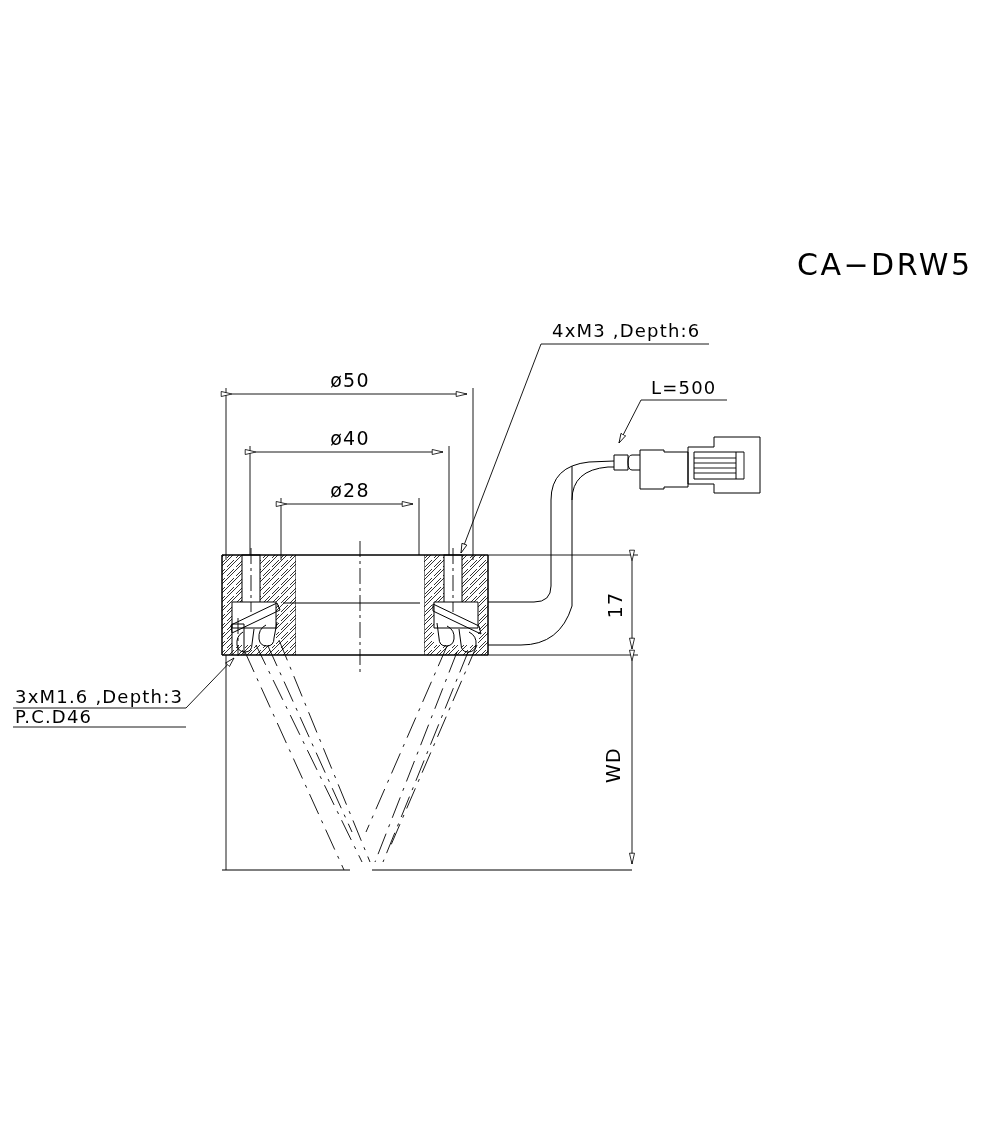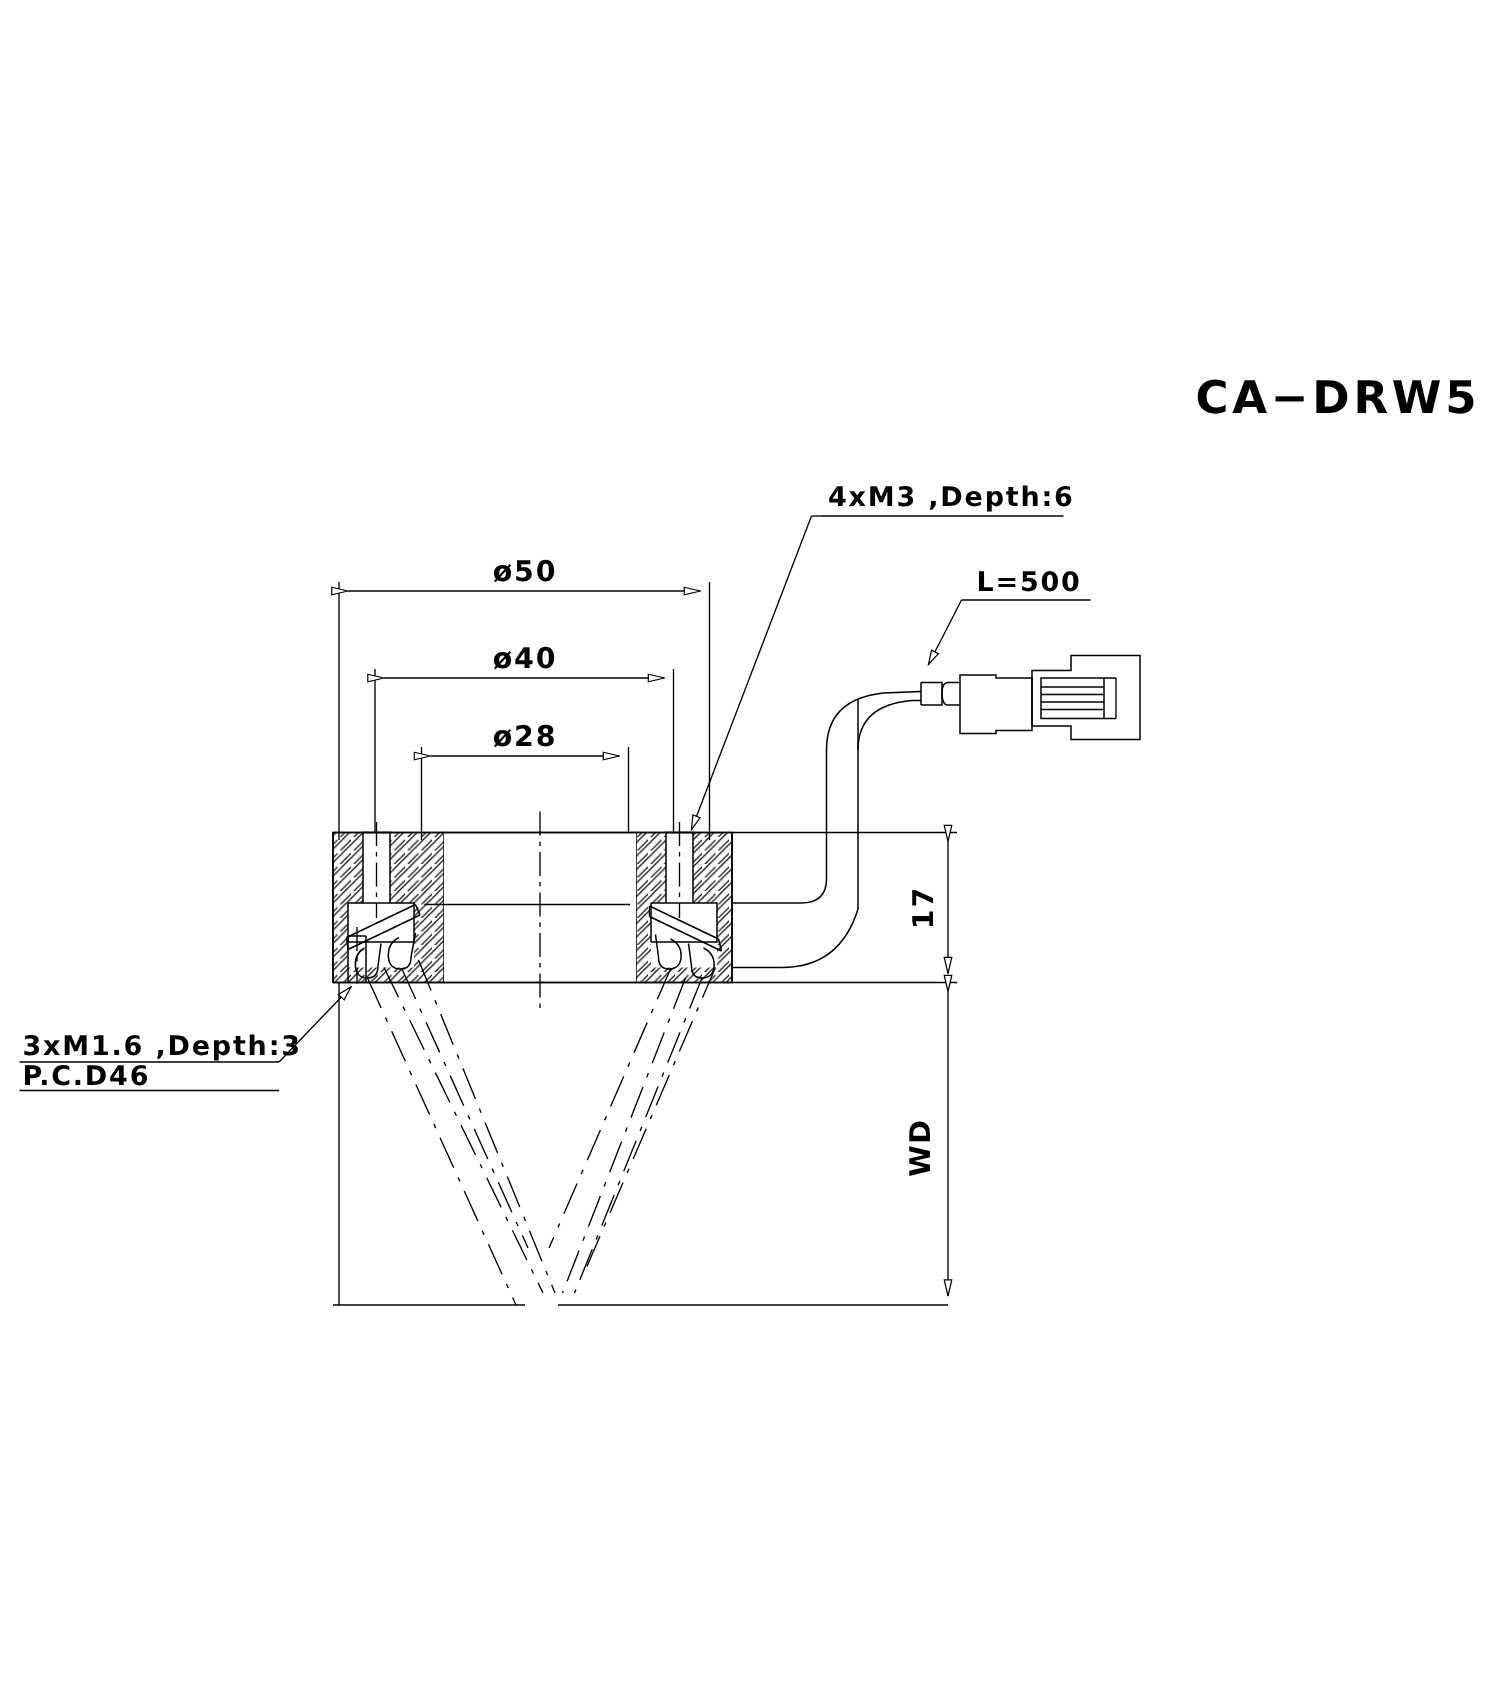--- a/index.html
+++ b/index.html
@@ -13,21 +13,20 @@
     position: relative;
     font-family: "DejaVu Sans", sans-serif;
     overflow: hidden;
   }
   #drawing-root {
     position: absolute;
     left: 0;
     top: 0;
     width: 1000px;
     height: 1122px;
-    font-weight: bold;
   }
   svg.cad {
     display: block;
     width: 1000px;
     height: 1122px;
   }
   .ln {
     stroke: #000000;
     stroke-width: 1;
     fill: none;

